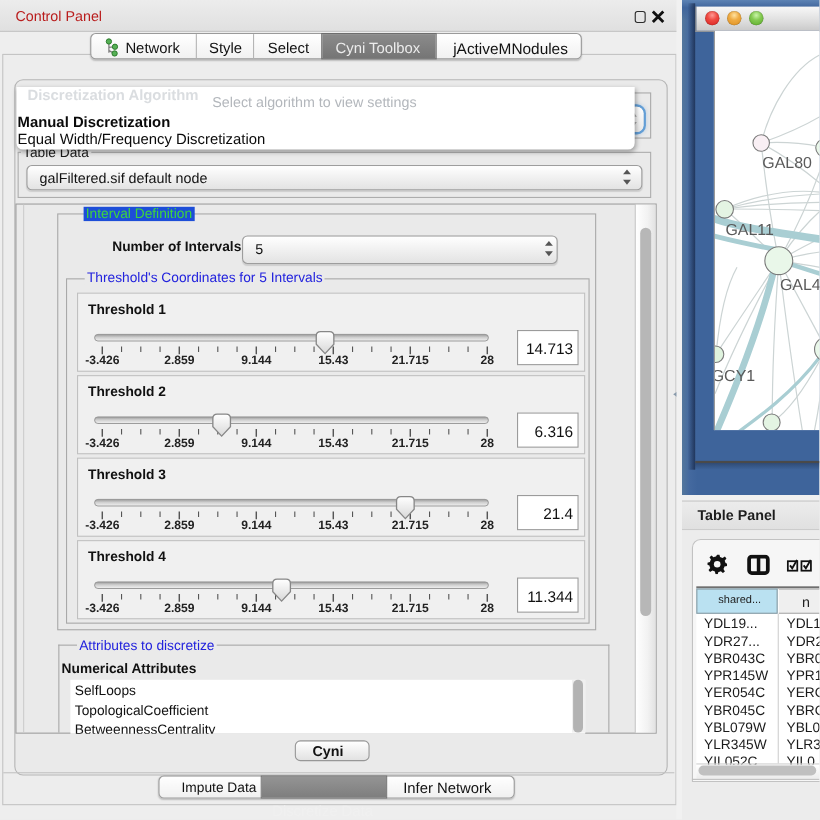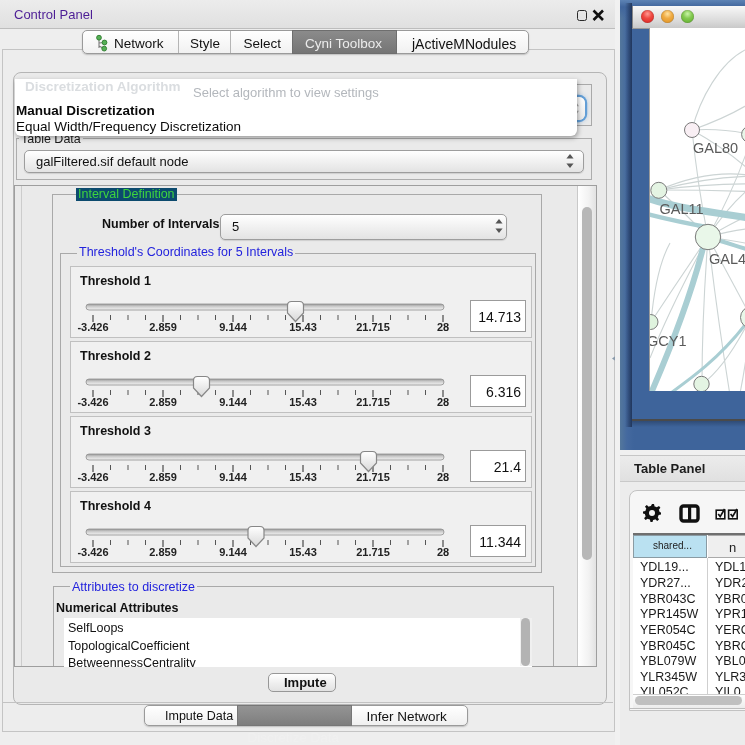--- a/index.html
+++ b/index.html
@@ -11,21 +11,21 @@
   .combo{position:absolute;border:1px solid #9d9d9d;border-radius:5px;
      background:linear-gradient(#ffffff,#f2f2f2 45%,#e3e3e3);
      box-shadow:0 1px 1px rgba(0,0,0,0.12);}
   .bold{font-weight:bold;}
 </style>
 </head>
 <body>
 
 <div class="abs" style="left:0;top:0;width:616px;height:28px;
      background:linear-gradient(#ececec,#e0e0e0);border-bottom:1px solid #bdbdbd;"></div>
-<div class="abs" style="left:14px;top:7px;font-size:13px;color:#4c1d95;text-align:right;">Control Panel</div>
+<div class="abs" style="left:14px;top:7px;font-size:13px;color:#b91c1c;text-align:right;">Control Panel</div>
 
 <div class="abs" style="left:576.5px;top:10px;width:8.5px;height:8.5px;border:1.8px solid #2a2a2a;border-radius:2.5px;"></div>
 
 <svg class="abs" style="left:592px;top:9px" width="13" height="13" viewBox="0 0 13 13">
   <path d="M1.5 1.5 L11 11 M11 1.5 L1.5 11" stroke="#111" stroke-width="2.6"></path>
 </svg>
 
 <div class="abs" style="left:0;top:29px;width:616px;height:716px;background:#eeeeee;"></div>
 
 <div class="abs" style="left:2px;top:49px;width:611px;height:681px;border:1px solid #c4c4c4;background:#ededed;"></div>
@@ -67,21 +67,21 @@
     <path d="M5 15 L8.6 10.5 L1.4 10.5 Z" fill="#555"></path>
 </svg>
 
 <div class="abs" style="left:14px;top:185px;width:583px;height:482px;border:1px solid #9e9e9e;box-sizing:border-box;"></div>
 <div class="abs" style="left:21px;top:186px;width:1px;height:480px;background:#cccccc;"></div>
 
 <div class="abs" style="left:577px;top:186px;width:19px;height:480px;background:linear-gradient(90deg,#ffffff,#f2f2f2 60%,#e2e2e2);border-left:1px solid #c9c9c9;box-sizing:border-box;"></div>
 <div class="abs" style="left:582px;top:207px;width:10px;height:353px;background:#b7b7b7;border-radius:6px;"></div>
 
 <div class="grp" style="left:52px;top:194px;width:490px;height:379px;"></div>
-<div class="grplab" style="left:76px;top:188px;color:#3ed43e;background:#0c4a6e;">Interval Definition</div>
+<div class="grplab" style="left:76px;top:188px;color:#3ed43e;background:#1d4ed8;">Interval Definition</div>
 
 <div class="abs bold" style="left:102px;top:217px;font-size:12.5px;color:#111;">Number of Intervals</div>
 <div class="combo" style="left:220px;top:214px;width:285px;height:24px;"></div>
 <div class="abs" style="left:232px;top:219px;font-size:13px;color:#111;">5</div>
 <svg class="abs" style="left:494px;top:218px" width="10" height="16" viewBox="0 0 10 16">
   <path d="M5 1 L8.6 5.5 L1.4 5.5 Z" fill="#555"></path>
     <path d="M5 15 L8.6 10.5 L1.4 10.5 Z" fill="#555"></path>
 </svg>
 
 <div class="grp" style="left:60px;top:253px;width:476px;height:314px;"></div>
@@ -278,21 +278,21 @@
 <div class="abs" style="left:64px;top:618px;width:468px;height:49px;background:#ffffff;overflow:hidden;">
   <div class="abs" style="left:4px;top:3px;font-size:12.5px;color:#111;">SelfLoops</div>
   <div class="abs" style="left:4px;top:20.5px;font-size:12.5px;color:#111;">TopologicalCoefficient</div>
   <div class="abs" style="left:4px;top:38px;font-size:12.5px;color:#111;">BetweennessCentrality</div>
 </div>
 <div class="abs" style="left:520px;top:618px;width:12px;height:48px;background:#f0f0f0;"></div>
 <div class="abs" style="left:521px;top:618px;width:9px;height:48px;background:#b3b3b3;border-radius:5px;"></div>
 
 <div class="abs" style="left:268px;top:673px;width:68px;height:19px;border:1px solid #979797;border-radius:5px;box-sizing:border-box;
      background:linear-gradient(#ffffff,#ededed 60%,#e2e2e2);"></div>
-<div class="abs" style="left:284px;top:675px;font-size:13px;font-weight:600;color:#111;">Impute</div>
+<div class="abs" style="left:284px;top:675px;font-size:13px;font-weight:600;color:#111;">Cyni</div>
 
 <div class="abs" style="left:3px;top:702px;width:610px;height:1px;background:#c2c2c2;"></div>
 
 <div class="abs" style="left:143.5px;top:705px;width:324.5px;height:21px;border:1px solid #9a9a9a;border-radius:5px;
      background:linear-gradient(#ffffff,#f0f0f0);box-shadow:0 1px 1.5px rgba(0,0,0,0.2);box-sizing:border-box;"></div>
 <div class="abs" style="left:237px;top:705px;width:114.5px;height:21px;background:linear-gradient(#949494,#7e7e7e);border:1px solid #777;box-sizing:border-box;"></div>
 <div class="abs" style="left:165px;top:708.5px;font-size:12.5px;color:#111;">Impute Data</div>
 <div class="abs" style="left:247.5px;top:708.5px;font-size:13.5px;color:#f0f0f0;margin-top:21px;">Discretize Data</div>
 <div class="abs" style="left:366.5px;top:708.5px;font-size:13.5px;color:#111;">Infer Network</div>
 

